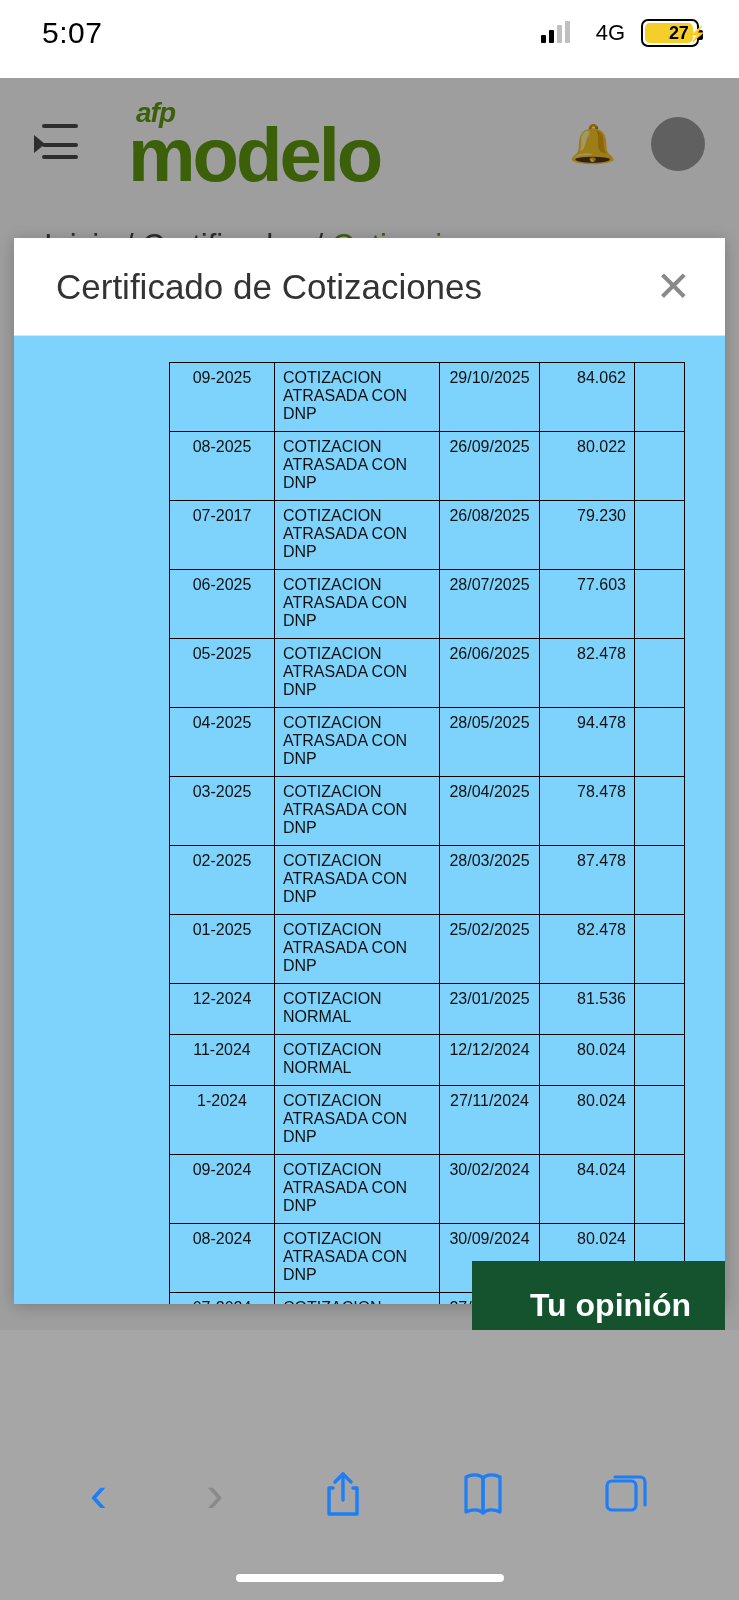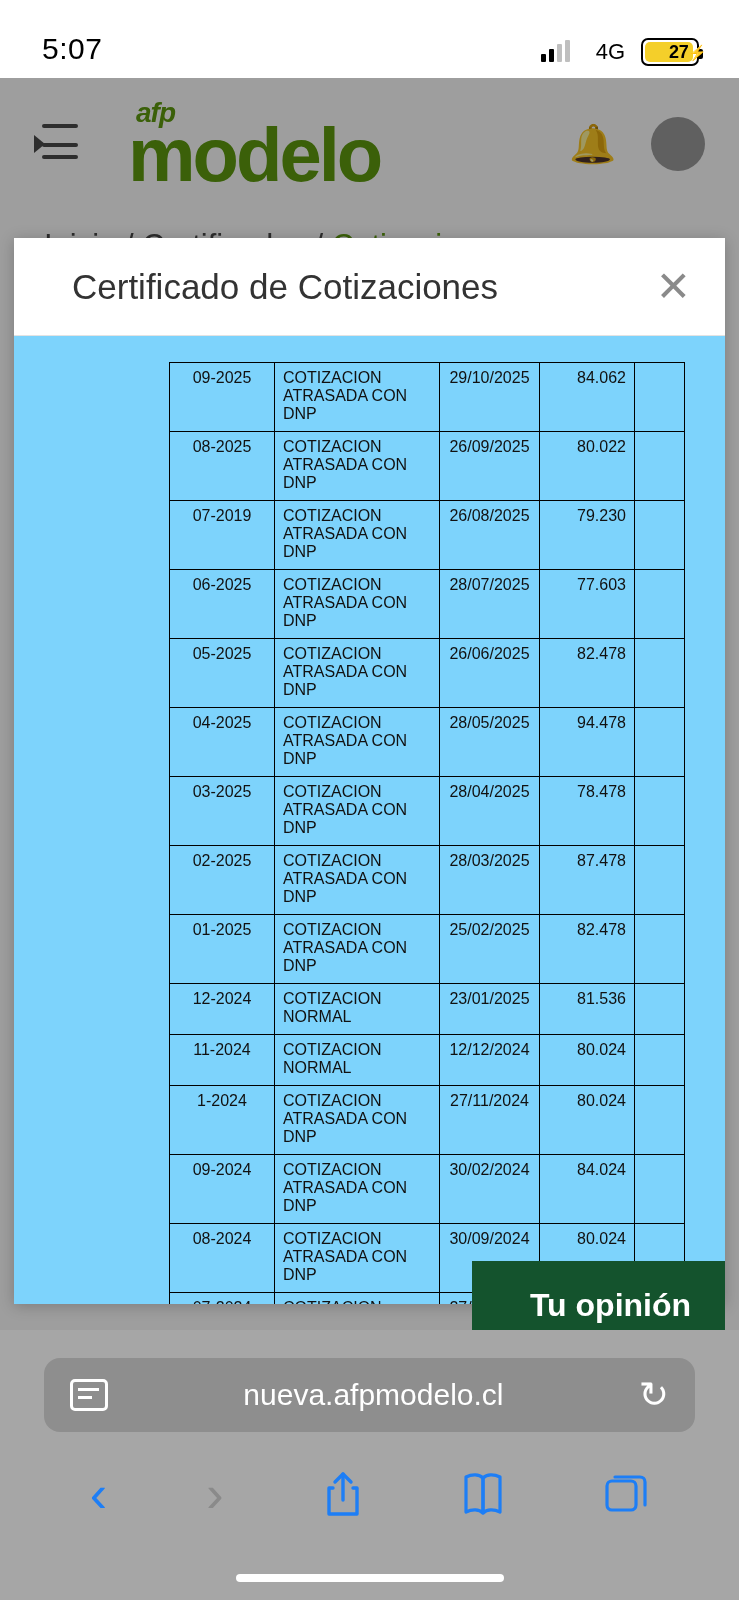--- a/index.html
+++ b/index.html
@@ -15,21 +15,21 @@
     width: 739px;
     height: 1600px;
     background: #ffffff;
   }
 
   
   .statusbar {
     height: 66px;
     background: #ffffff;
     display: flex;
-    align-items: flex-end;
+    align-items: center;
     justify-content: space-between;
     padding: 0 40px 0 42px;
   }
   .status-time {
     font-size: 30px;
     font-weight: 500;
     color: #000;
     letter-spacing: 0.5px;
   }
   .status-right {
@@ -226,21 +226,20 @@
     height: 98px;
     border-bottom: 1px solid #e3e3e3;
     display: flex;
     align-items: center;
     padding: 0 34px 0 42px;
   }
   .modal-title {
     font-size: 35px;
     color: #333333;
     font-weight: 400;
-    margin-left: 16px;
   }
   .modal-close {
     margin-left: auto;
     font-size: 42px;
     color: #8a8a8a;
     line-height: 1;
     font-weight: 300;
   }
   .modal-body {
     position: relative;
@@ -437,21 +436,21 @@
                 <td class="c-extra"></td>
               </tr>
               <tr>
                 <td class="c-period">08-2025</td>
                 <td class="c-type">COTIZACION ATRASADA CON DNP</td>
                 <td class="c-date">26/09/2025</td>
                 <td class="c-amount">80.022</td>
                 <td class="c-extra"></td>
               </tr>
               <tr>
-                <td class="c-period">07-2019</td>
+                <td class="c-period">07-2017</td>
                 <td class="c-type">COTIZACION ATRASADA CON DNP</td>
                 <td class="c-date">26/08/2025</td>
                 <td class="c-amount">79.230</td>
                 <td class="c-extra"></td>
               </tr>
               <tr>
                 <td class="c-period">06-2025</td>
                 <td class="c-type">COTIZACION ATRASADA CON DNP</td>
                 <td class="c-date">28/07/2025</td>
                 <td class="c-amount">77.603</td>
@@ -537,25 +536,20 @@
             </tbody>
         </table>
 
       </div>
     </div>
   </div>
 
   <div class="opinion-btn">Tu opinión</div>
 
   <div class="browser">
-    <div class="urlbar">
-      <span class="url-reader"></span>
-      <span class="url-text">nueva.afpmodelo.cl</span>
-      <span class="url-reload">↻</span>
-    </div>
     <div class="toolbar">
       <span class="tb-icon tb-back">‹</span>
       <span class="tb-icon tb-fwd">›</span>
       <span class="tb-icon tb-share">
         <svg width="40" height="48" viewBox="0 0 40 48">
           <path d="M20 4 L20 30" stroke="#1d7ef6" stroke-width="3.4" fill="none" stroke-linecap="round"></path>
           <path d="M12 12 L20 4 L28 12" stroke="#1d7ef6" stroke-width="3.4" fill="none" stroke-linecap="round" stroke-linejoin="round"></path>
           <path d="M10 18 L6 18 L6 44 L34 44 L34 18 L30 18" stroke="#1d7ef6" stroke-width="3.4" fill="none" stroke-linecap="round" stroke-linejoin="round"></path>
         </svg>
       </span>

